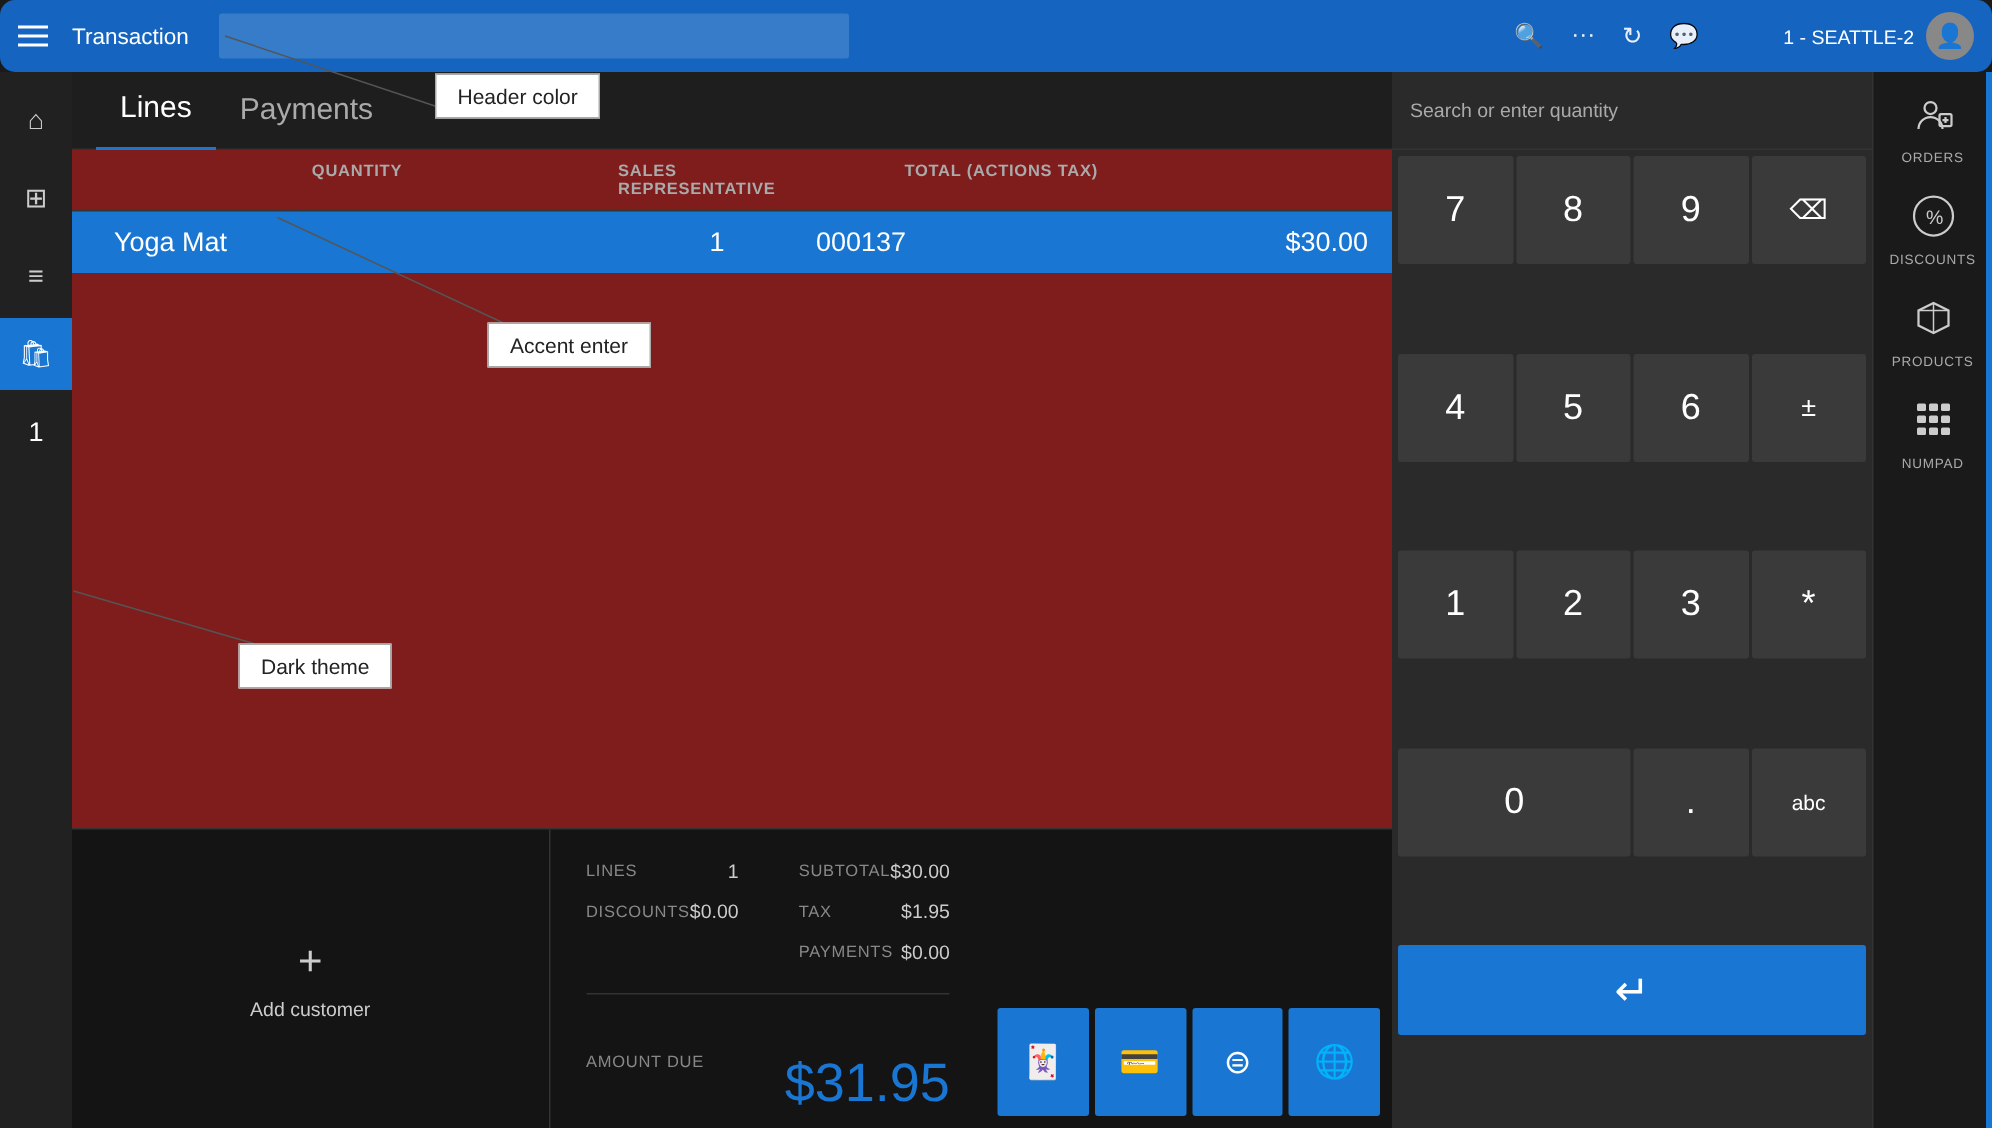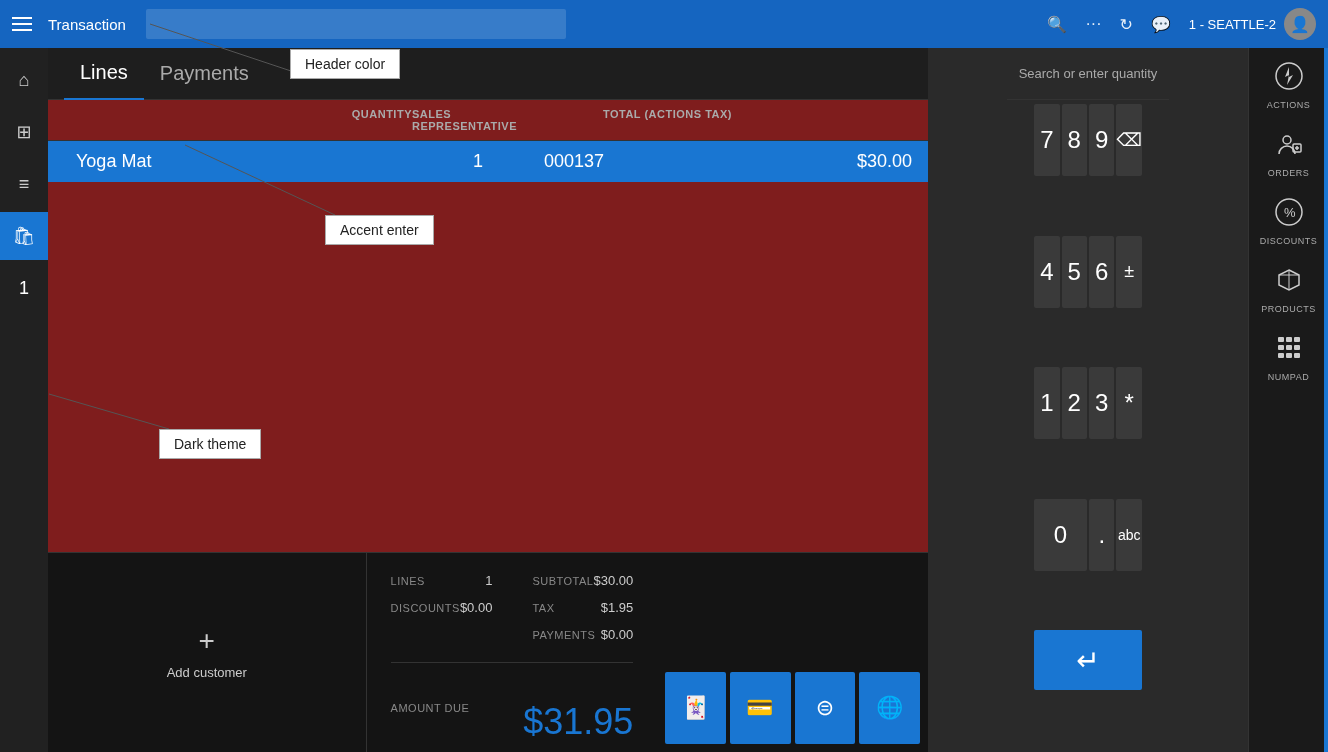--- a/index.html
+++ b/index.html
@@ -14,20 +14,21 @@
     }
 
     
     .top-bar {
       background: #1565c0;
       height: 48px;
       display: flex;
       align-items: center;
       padding: 0 12px;
       position: relative;
+      border-radius: 10px;
     }
     .top-bar-menu-icon {
       width: 24px; height: 24px;
       display: flex; flex-direction: column; justify-content: center; gap: 4px;
       cursor: pointer; margin-right: 12px;
     }
     .top-bar-menu-icon span {
       display: block; width: 20px; height: 2px; background: #fff;
     }
     .top-bar-title {
@@ -59,20 +60,21 @@
       font-size: 16px;
       cursor: pointer;
       opacity: 0.9;
     }
     .top-bar-user {
       display: flex;
       align-items: center;
       gap: 8px;
       color: #fff;
       font-size: 13px;
+      margin-left: 38px;
     }
     .top-bar-avatar {
       width: 32px; height: 32px;
       border-radius: 50%;
       background: #888;
       overflow: hidden;
       display: flex; align-items: center; justify-content: center;
       font-size: 16px;
     }
 
@@ -177,21 +179,20 @@
       text-align: right;
     }
 
     
     .numpad-area {
       width: 320px;
       background: #2a2a2a;
       display: flex;
       flex-direction: column;
       flex-shrink: 0;
-      align-items: center;
     }
     .numpad-search {
       padding: 10px 12px;
       color: #aaa;
       font-size: 13px;
       border-bottom: 1px solid #333;
       height: 52px;
       display: flex;
       align-items: center;
     }
@@ -397,21 +398,21 @@
 
   <div class="content-area">
 
     <div class="tabs-header">
       <div class="tab-item active">Lines</div>
       <div class="tab-item">Payments</div>
     </div>
 
     <div class="table-area">
       <div class="table-header">
-        <span style="text-align:right;">QUANTITY</span>
+        <span style="text-align:center;">QUANTITY</span>
         <span>SALES REPRESENTATIVE</span>
         <span style="text-align:right;">TOTAL (ACTIONS TAX)</span>
       </div>
       <div class="table-row selected">
         <span class="cell">Yoga Mat</span>
         <span class="cell" style="text-align:center;">1</span>
         <span class="cell">000137</span>
         <span class="cell cell-right">$30.00</span>
       </div>
     </div>
@@ -484,30 +485,20 @@
       <button class="numpad-btn">.</button>
       <button class="numpad-btn" style="font-size:14px;">abc</button>
       <button class="numpad-btn enter-btn">↵</button>
     </div>
   </div>
 
   <div class="right-sidebar">
     <div class="numpad-indicator"></div>
     <div class="right-sidebar-item">
       <span class="right-sidebar-icon">
-        
-        <svg width="28" height="28" viewBox="0 0 28 28" fill="none">
-          <circle cx="14" cy="14" r="13" stroke="#ccc" stroke-width="1.5" fill="none"></circle>
-          <polygon points="14,5 10,15 14,13 12,23 18,13 14,15" fill="#ccc"></polygon>
-        </svg>
-      </span>
-      <span class="right-sidebar-label">ACTIONS</span>
-    </div>
-    <div class="right-sidebar-item">
-      <span class="right-sidebar-icon">
         <svg width="28" height="28" viewBox="0 0 28 28" fill="none">
           <circle cx="12" cy="10" r="4" stroke="#ccc" stroke-width="1.5" fill="none"></circle>
           <path d="M4 24c0-4.4 3.6-8 8-8s8 3.6 8 8" stroke="#ccc" stroke-width="1.5" fill="none"></path>
           <rect x="18" y="14" width="8" height="8" rx="1" stroke="#ccc" stroke-width="1.5" fill="none"></rect>
           <path d="M20 18h4M22 16v4" stroke="#ccc" stroke-width="1.5"></path>
         </svg>
       </span>
       <span class="right-sidebar-label">ORDERS</span>
     </div>
     <div class="right-sidebar-item">

